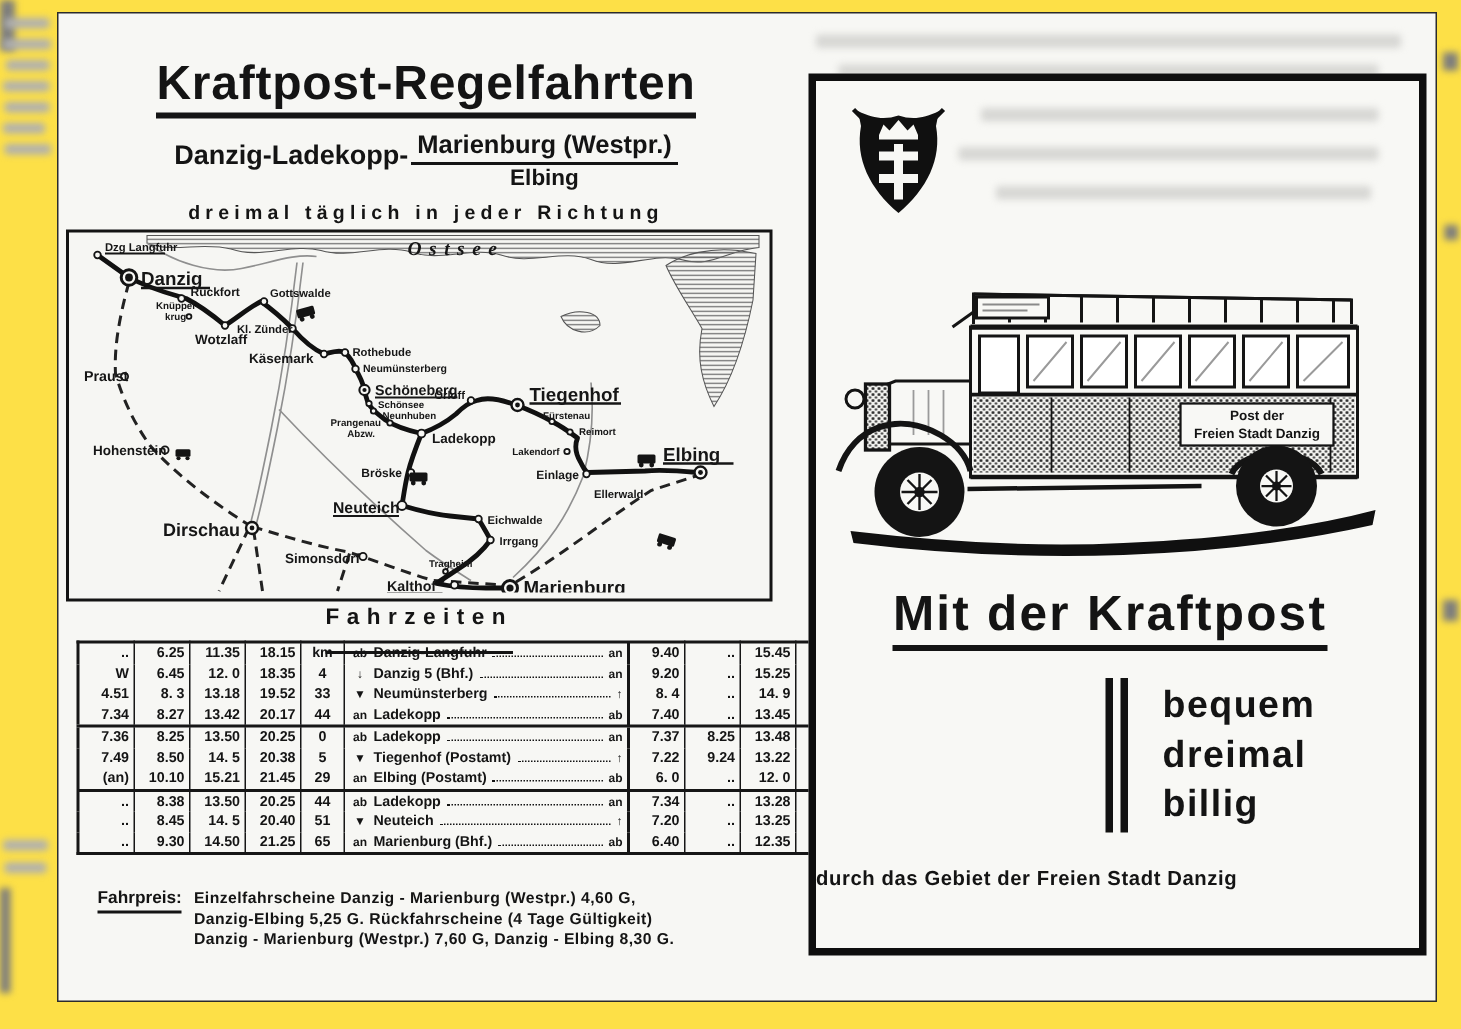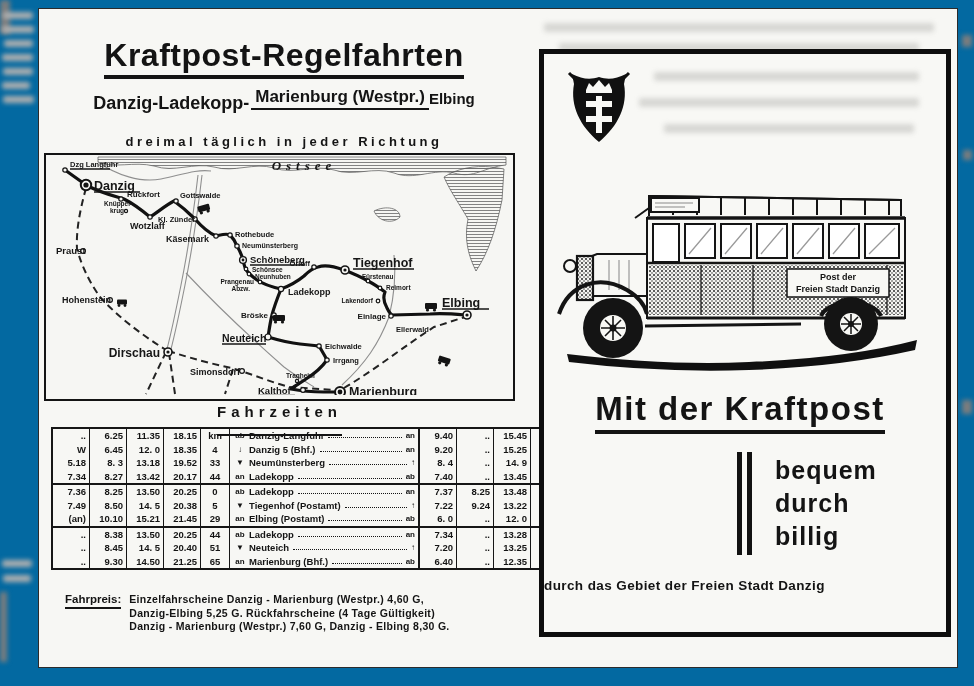--- a/index.html
+++ b/index.html
@@ -1,31 +1,31 @@
 <!DOCTYPE html>
 <html><head>
 <meta charset="utf-8">
 <style>
   html,body{margin:0;padding:0}
-  #screen{position:relative;width:974px;height:686px;background:#0369a1;overflow:hidden;
+  #screen{position:relative;width:974px;height:686px;background:#fde047;overflow:hidden;
           font-family:"Liberation Sans",sans-serif;color:#141414}
   .page{position:absolute;left:38px;top:8px;width:918px;height:658px;background:#f7f7f4;
         border:1.5px solid #2b2b2b}
   .ghost{position:absolute;background:#b0b0b0;filter:blur(2.5px);border-radius:2px}
   .ghost.in{background:#d7d7d4}
   .smudge{position:absolute;background:#7d7d7d;filter:blur(2.5px)}
 
   
   .flyer-title-wrap{position:absolute;left:0;top:28px;width:490px;text-align:center}
   .flyer-title{display:inline-block;font-size:32px;font-weight:bold;letter-spacing:.5px;
         border-bottom:4px solid #141414;padding-bottom:1px}
   .route-line{position:absolute;left:0;top:78px;width:490px;display:flex;justify-content:center;
         align-items:flex-start;font-weight:bold}
   .route-prefix{font-size:18px;padding-top:6px}
-  .route-frac{display:flex;flex-direction:row;align-items:center;margin-left:2px}
+  .route-frac{display:flex;flex-direction:column;align-items:center;margin-left:2px}
   .route-upper{font-size:17px;border-bottom:2.5px solid #141414;padding:0 4px 1px}
   .route-lower{font-size:15px}
   .freq{position:absolute;left:0;top:125px;width:490px;text-align:center;font-size:13px;
         font-weight:bold;letter-spacing:3.5px}
 
   .map-box{position:absolute;left:5px;top:144px;width:467px;height:244px;border:2px solid #141414;
         background:#f6f6f3}
   .map-box svg{display:block}
   .mlbl{font-weight:bold;fill:#161616}
   .mroute{stroke:#111;stroke-width:3.2;fill:none;stroke-linejoin:round;stroke-linecap:round}
@@ -310,21 +310,21 @@
                 <span class="leader"></span>
                 <span class="rm">an</span>
               </span>
             </td>
           <td class="t r0">9.20</td>
           <td class="t">..</td>
           <td class="t">15.25</td>
           <td class="t">22. 0</td>
         </tr>
         <tr>
-          <td class="t">5.18</td>
+          <td class="t">4.51</td>
           <td class="t">8. 3</td>
           <td class="t">13.18</td>
           <td class="t">19.52</td>
           <td class="km">33</td>
           <td class="stc">
               <span class="strow">
                 <span class="lm">▼</span>
                 <span class="nm">Neumünsterberg</span>
                 <span class="leader"></span>
                 <span class="rm">↑</span>
@@ -574,21 +574,21 @@
         <span class="poster-headline">Mit der Kraftpost</span>
       </div>
 
       <div class="slogan">
         <span class="slogan-bars">
             <i></i>
             <i></i>
           </span>
         <span class="slogan-words">
           <span>bequem</span>
-          <span>durch</span>
+          <span>dreimal</span>
           <span>billig</span>
         </span>
       </div>
 
       <div class="poster-footer">durch das Gebiet der Freien Stadt Danzig</div>
     </div>
 
   </div>
 </div>
 

